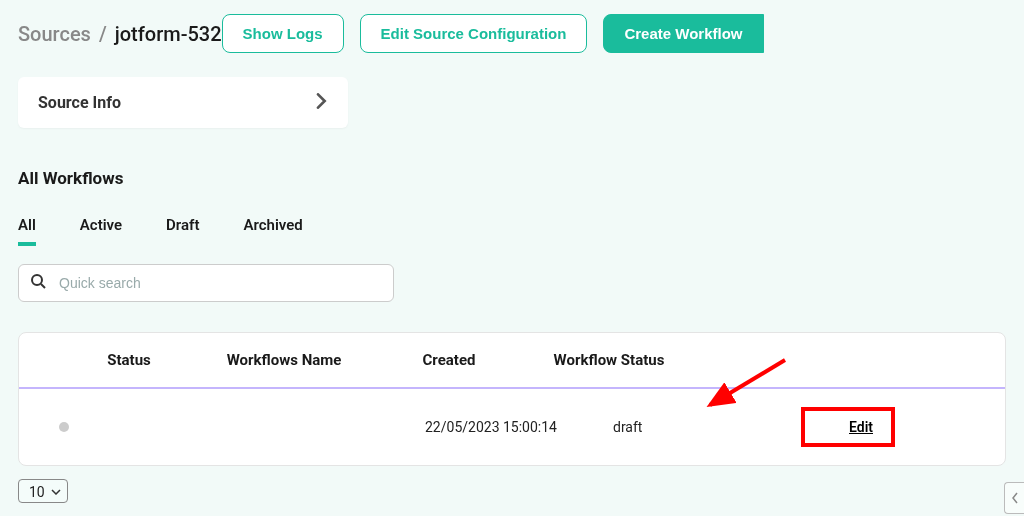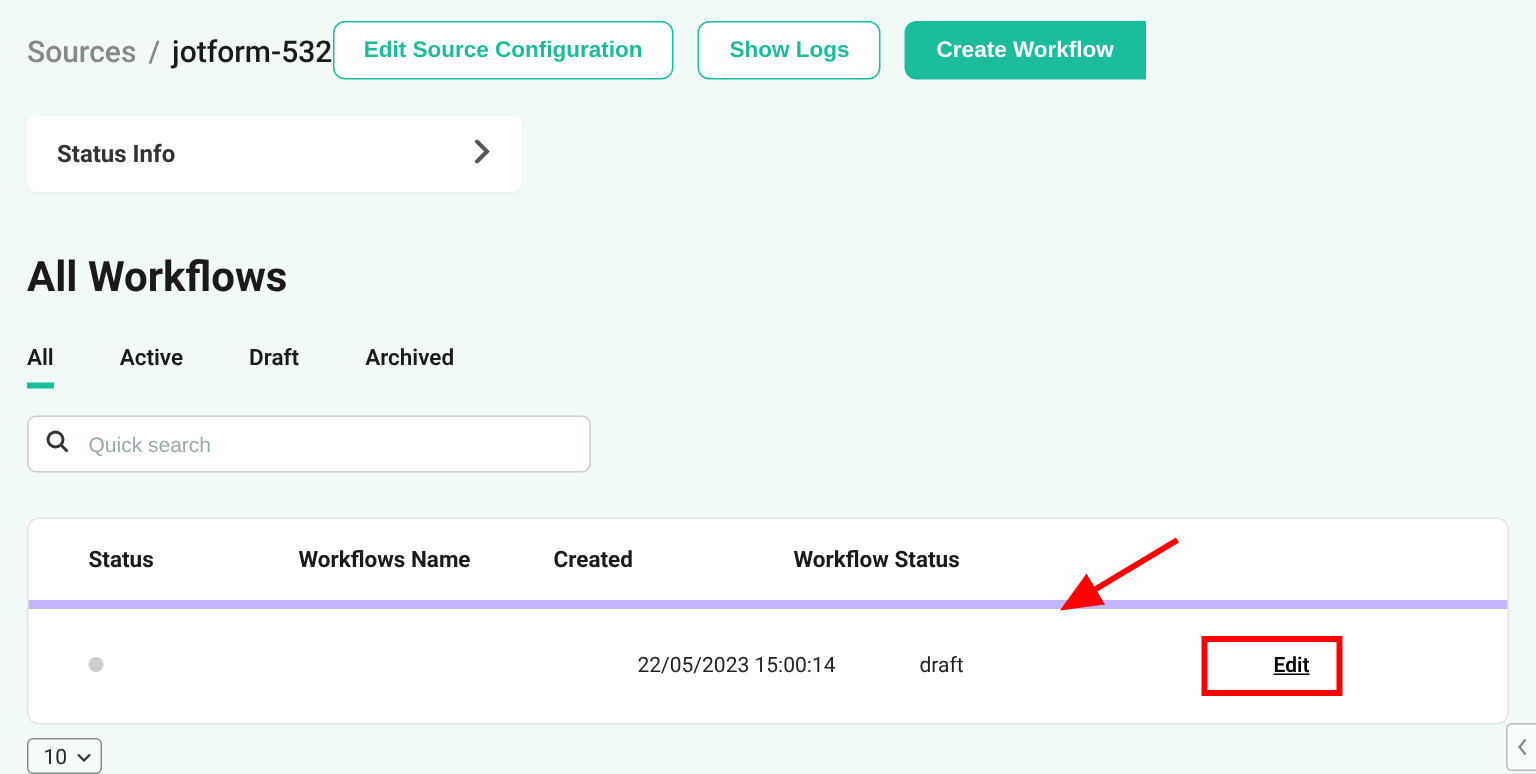--- a/index.html
+++ b/index.html
@@ -68,21 +68,21 @@
       font-weight: 700;
       font-size: 16px;
       color: #333;
     }
     .chevron {
       color: #555;
       font-size: 12px;
     }
     .section-title {
       margin: 40px 18px 0 18px;
-      font-size: 28px;
+      font-size: 17px;
       font-weight: 700;
       color: #1a1a1a;
     }
     .tabs {
       display: flex;
       gap: 44px;
       margin: 28px 18px 0 18px;
     }
     .tab {
       font-size: 15px;
@@ -122,21 +122,22 @@
       margin: 30px 18px 0 18px;
       background: #fff;
       border: 1px solid #e4e4e4;
       border-radius: 8px;
       overflow: hidden;
     }
     .table-head {
       display: grid;
       grid-template-columns: 140px 170px 160px 160px 1fr;
       padding: 18px 40px;
-      border-bottom: 6px solid #c4b5fd;
+      border-bottom: 2px solid #c4b5fd;
+      text-align: center;
     }
     .th {
       font-weight: 700;
       font-size: 15px;
       color: #1a1a1a;
     }
     .table-row {
       display: grid;
       grid-template-columns: 140px 170px 160px 160px 1fr;
       padding: 18px 40px;
@@ -168,21 +169,21 @@
       padding: 8px 18px;
     }
     .annotation-arrow {
       position: absolute;
       pointer-events: none;
       z-index: 5;
     }
     .pager {
       position: absolute;
       left: 18px;
-      bottom: 0;
+      bottom: 13px;
       border: 1px solid #888;
       border-radius: 4px;
       padding: 4px 6px 2px 10px;
       background: #f4fcfa;
       display: inline-flex;
       align-items: center;
       gap: 6px;
       font-size: 14px;
       color: #222;
       cursor: pointer;
@@ -206,28 +207,28 @@
 </head>
 <body>
 
 <div class="header">
   <div class="breadcrumb">
     <span class="breadcrumb-root">Sources</span>
     <span class="breadcrumb-sep">/</span>
     <span>jotform-532</span>
   </div>
   <div class="header-actions">
+    <button class="btn">Show Logs</button>
     <button class="btn">Edit Source Configuration</button>
-    <button class="btn">Show Logs</button>
     <button class="btn btn-primary" style="border-radius:8px 0 0 8px; margin-right:-18px; ">Create Workflow</button>
   </div>
 </div>
 
 <div class="source-info-card">
-  <span class="source-info-title">Status Info</span>
+  <span class="source-info-title">Source Info</span>
   <span class="chevron">
     <svg width="12" height="16" viewBox="0 0 8 12">
         <path d="M1 1 L6 6 L1 11" stroke="#555" stroke-width="2" fill="none" stroke-linecap="round"></path>
       </svg>
   </span>
 </div>
 
 <h2 class="section-title">All Workflows</h2>
 
 <div class="tabs">

